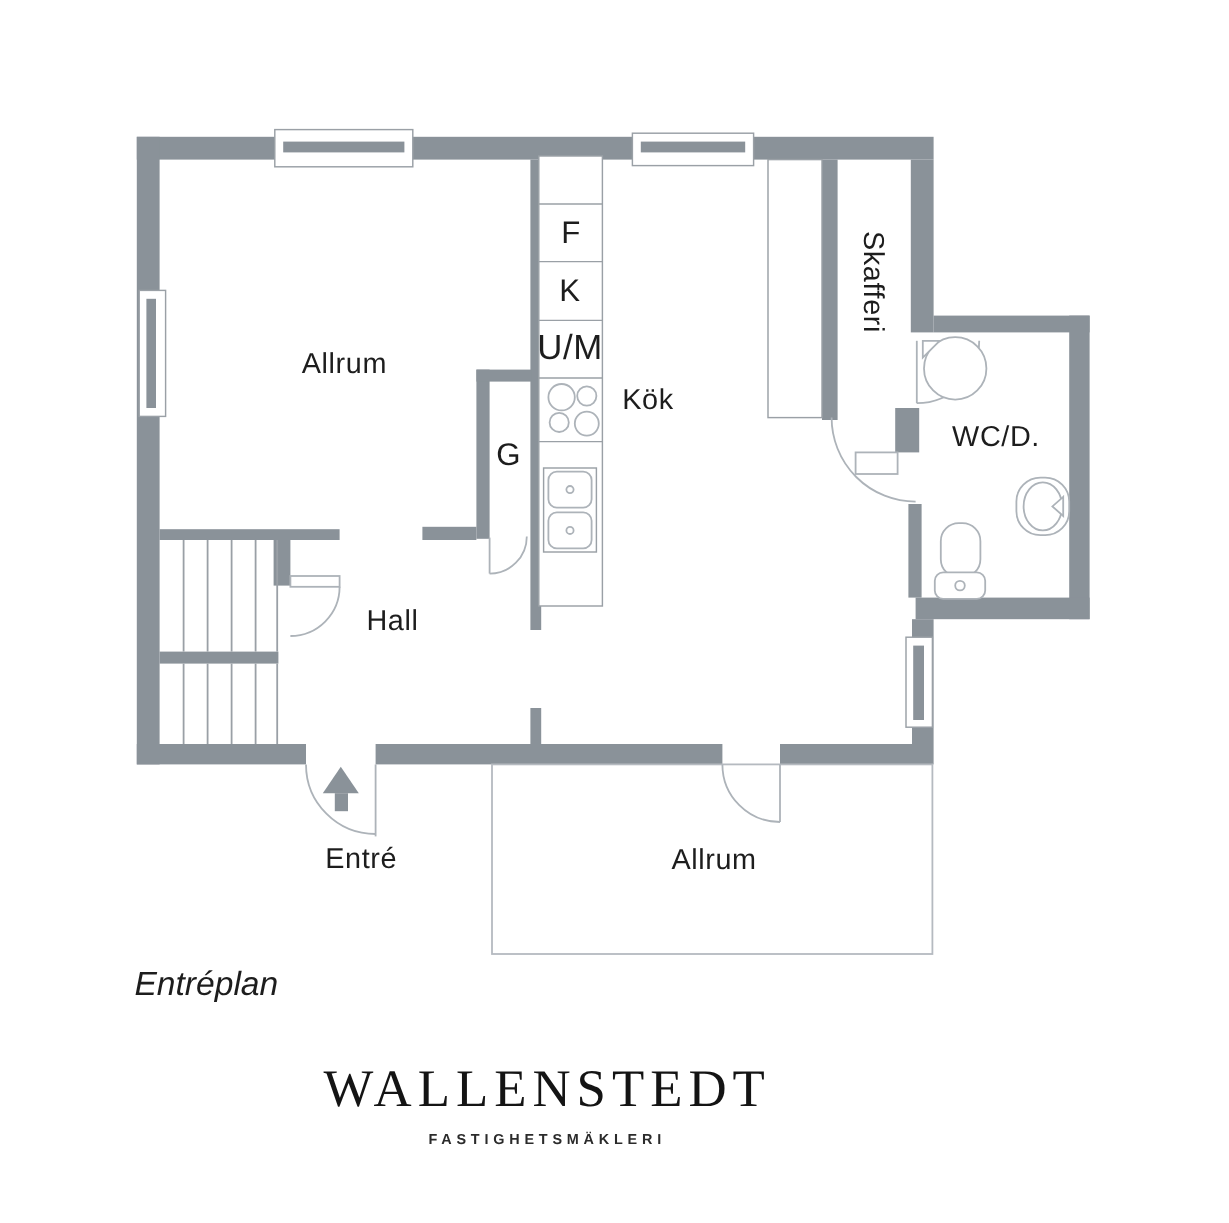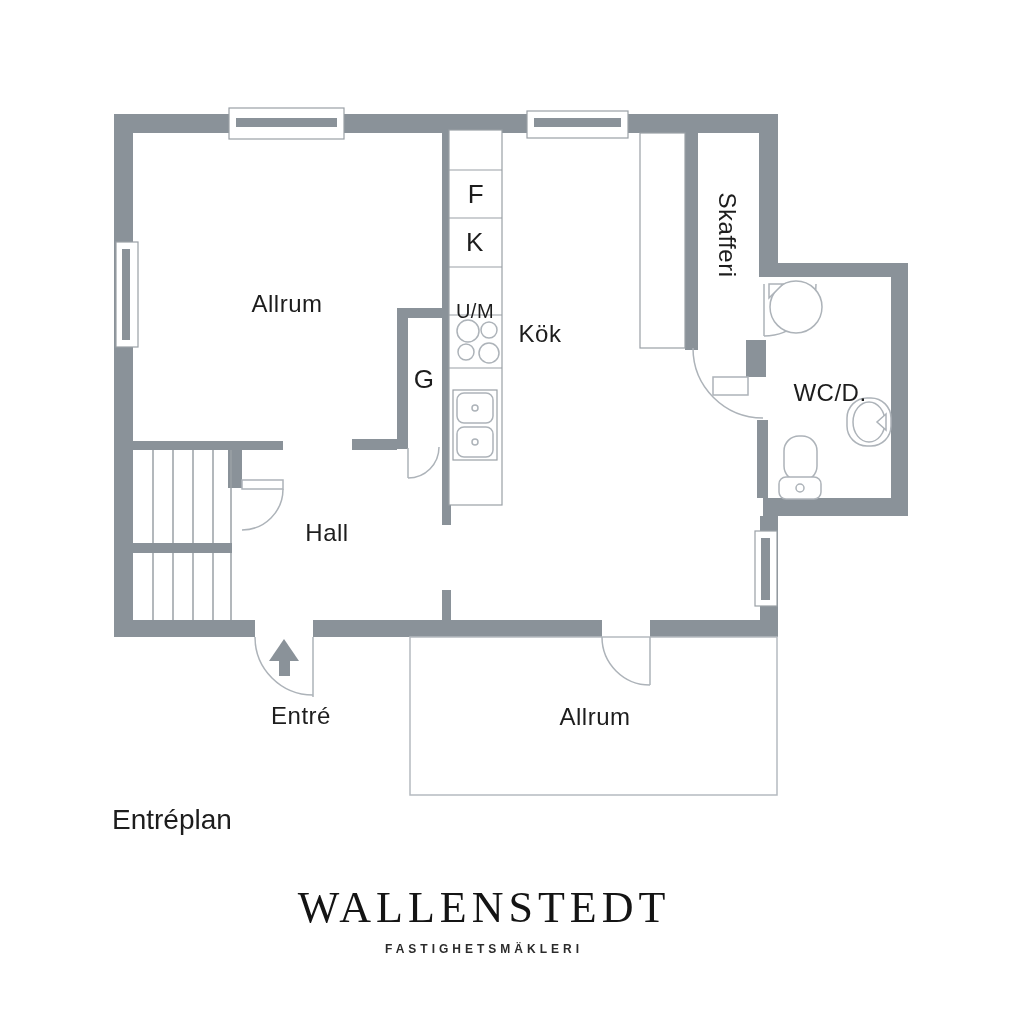--- a/index.html
+++ b/index.html
@@ -6,27 +6,27 @@
   #stage{
     position:relative;width:1024px;height:1019px;background:#ffffff;overflow:hidden;
     font-family:"Liberation Sans",sans-serif;color:#1d1d1d;
   }
   #plan-svg{position:absolute;left:0;top:0;}
   .lbl{
     position:absolute;transform:translate(-50%,-50%);
     font-size:24px;letter-spacing:0.5px;white-space:nowrap;color:#1d1d1d;
   }
   .lbl.marker{font-size:26px;}
-  .lbl.um{font-size:20px;margin-top:20px;}
+  .lbl.um{font-size:29px;}
   .lbl.vertical{transform:translate(-50%,-50%) rotate(90deg);}
   #floor-title{
-    position:absolute;left:112px;top:804px;font-size:28px;color:#1d1d1d;
+    position:absolute;left:112px;top:804px;font-size:28px;color:#1d1d1d;font-style:italic;
   }
   #brand{
-    position:absolute;left:0;top:884px;width:912px;text-align:center;margin-left:28px;
+    position:absolute;left:0;top:884px;width:912px;text-align:center;
   }
   #brand-name{
     font-family:"Liberation Serif",serif;font-size:44px;letter-spacing:5px;
     color:#141414;line-height:1.1;
   }
   #brand-tagline{
     margin-top:10px;font-size:12px;font-weight:bold;letter-spacing:4px;color:#2b2b2b;
   }
 </style>
 </head>
@@ -168,23 +168,23 @@
     </g>
 
     <g fill="#8a9299">
       <polygon points="284,639 269,661 299,661"></polygon>
       <rect x="279" y="661" width="11" height="15"></rect>
     </g>
   </svg>
 
   <div class="lbl" style="left:287px;top:304px">Allrum</div>
   <div class="lbl" style="left:540px;top:334px">Kök</div>
-  <div class="lbl" style="left:327px;top:533px">Hall</div>
+  <div class="lbl" style="left:327px;top:518px">Hall</div>
   <div class="lbl vertical" style="left:727px;top:235px">Skafferi</div>
-  <div class="lbl" style="left:830px;top:393px">WC/D.</div>
+  <div class="lbl" style="left:830px;top:365px">WC/D.</div>
   <div class="lbl" style="left:301px;top:716px">Entré</div>
   <div class="lbl" style="left:595px;top:717px">Allrum</div>
 
   <div class="lbl marker" style="left:476px;top:194px">F</div>
   <div class="lbl marker" style="left:475px;top:242px">K</div>
   <div class="lbl um" style="left:475px;top:291px">U/M</div>
   <div class="lbl marker" style="left:424px;top:379px">G</div>
 
   <div id="floor-title">Entréplan</div>
 

